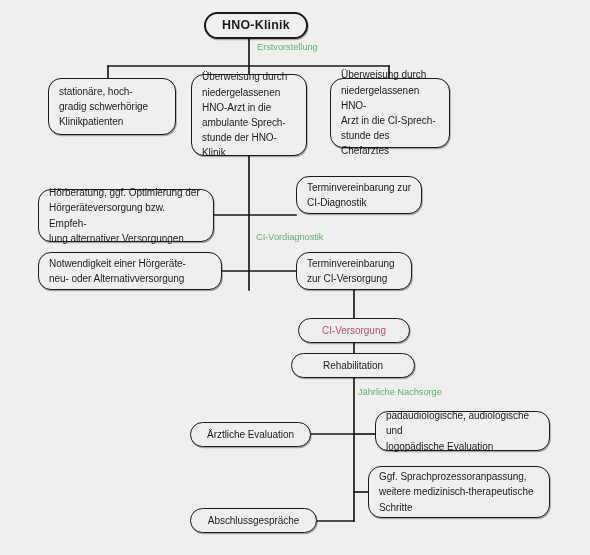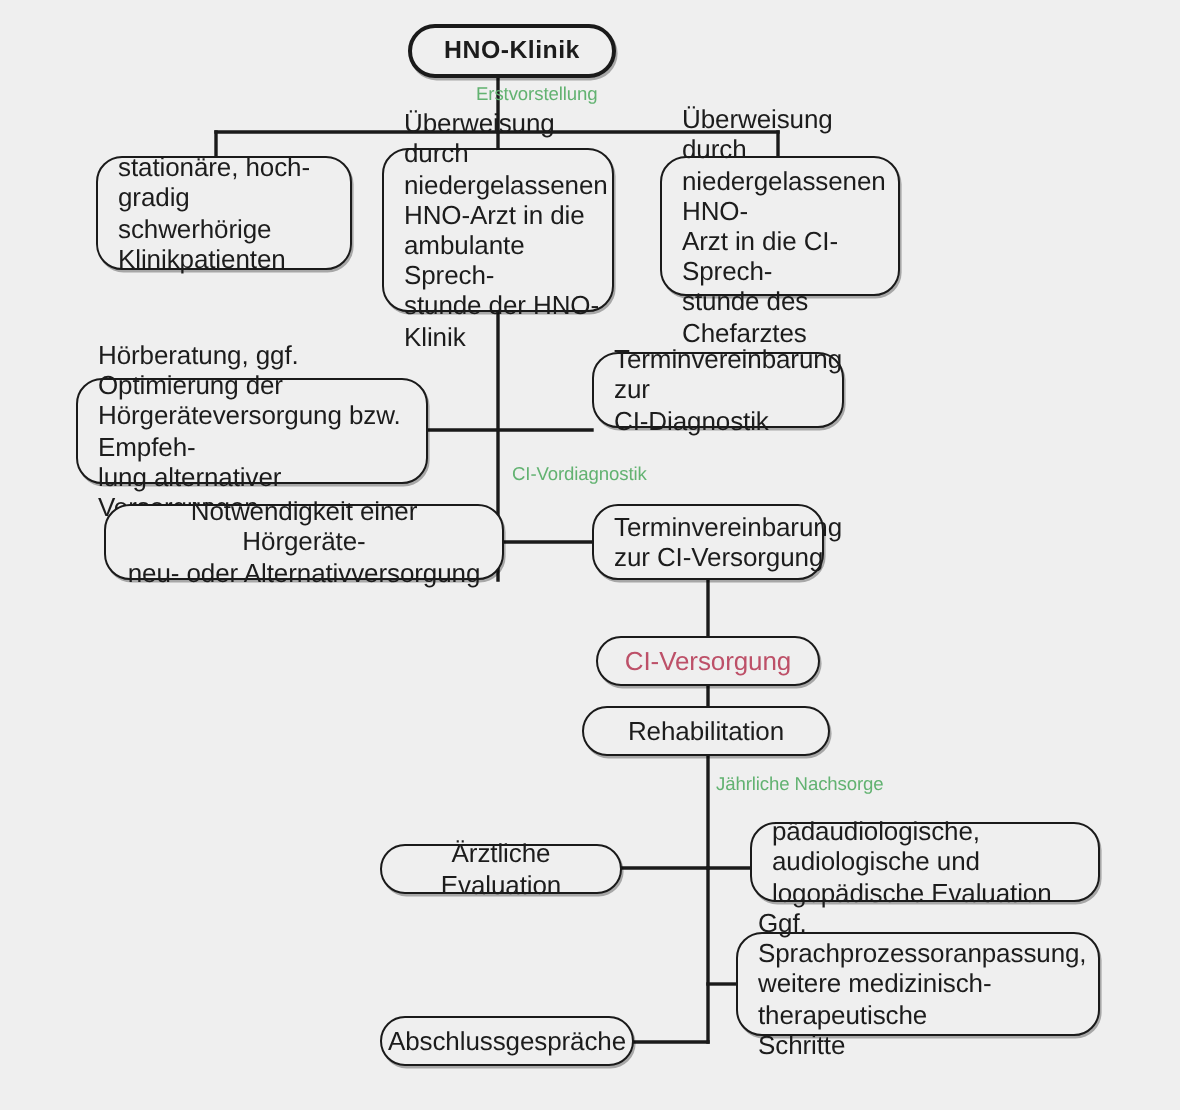--- a/index.html
+++ b/index.html
@@ -27,21 +27,21 @@
     height: 555px;
     pointer-events: none;
   }
   .node {
     position: absolute;
     box-sizing: border-box;
     background: #efefef;
     border: 1.6px solid #1a1a1a;
     border-radius: 13px;
     color: #1c1c1c;
-    font-size: 13px;
+    font-size: 10px;
     line-height: 15.2px;
     letter-spacing: -0.05px;
     display: flex;
     align-items: center;
     padding: 6px 10px;
     z-index: 3;
     box-shadow: 0.8px 1.2px 0 rgba(0,0,0,0.30);
   }
   .node.center {
     justify-content: center;
@@ -121,21 +121,21 @@
       </div>
       <div class="node" style="left: 38px; top: 189px; width: 176px; height: 53px; border-radius: 13px;">
         <span class="txt">Hörberatung, ggf. Optimierung der
 Hörgeräteversorgung bzw. Empfeh-
 lung alternativer Versorgungen</span>
       </div>
       <div class="node" style="left: 296px; top: 176px; width: 126px; height: 38px;">
         <span class="txt">Terminvereinbarung zur
 CI-Diagnostik</span>
       </div>
-      <div class="node" style="left: 52px; top: 252px; width: 200px; height: 38px; text-align: center;">
+      <div class="node" style="left: 38px; top: 252px; width: 184px; height: 38px;">
         <span class="txt">Notwendigkeit einer Hörgeräte-
 neu- oder Alternativversorgung</span>
       </div>
       <div class="node" style="left: 296px; top: 252px; width: 116px; height: 38px;">
         <span class="txt">Terminvereinbarung
 zur CI-Versorgung</span>
       </div>
       <div class="node node-ci center" style="left: 298px; top: 318px; width: 112px; height: 25px;">
         <span class="txt">CI-Versorgung</span>
       </div>
@@ -152,18 +152,18 @@
       <div class="node" style="left: 368px; top: 466px; width: 182px; height: 52px;">
         <span class="txt">Ggf. Sprachprozessoranpassung,
 weitere medizinisch-therapeutische
 Schritte</span>
       </div>
       <div class="node center" style="left: 190px; top: 508px; width: 127px; height: 25px;">
         <span class="txt">Abschlussgespräche</span>
       </div>
     </div>
   <div id="label-layer">
-      <div class="edge-label" style="left: 238px; top: 41px; text-align: right;">Erstvorstellung</div>
+      <div class="edge-label" style="left: 257px; top: 41px; text-align: right;">Erstvorstellung</div>
       <div class="edge-label" style="left: 256px; top: 231px;">CI-Vordiagnostik</div>
       <div class="edge-label" style="left: 358px; top: 386px;">Jährliche Nachsorge</div>
     </div>
 
 </div>
 
 </body></html>

